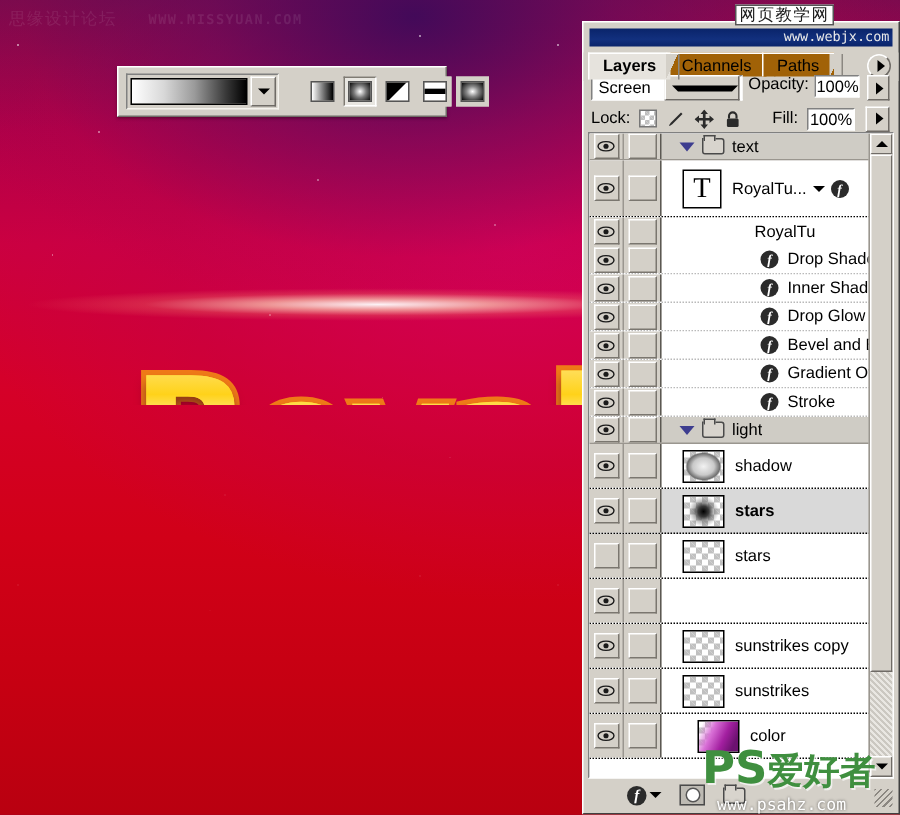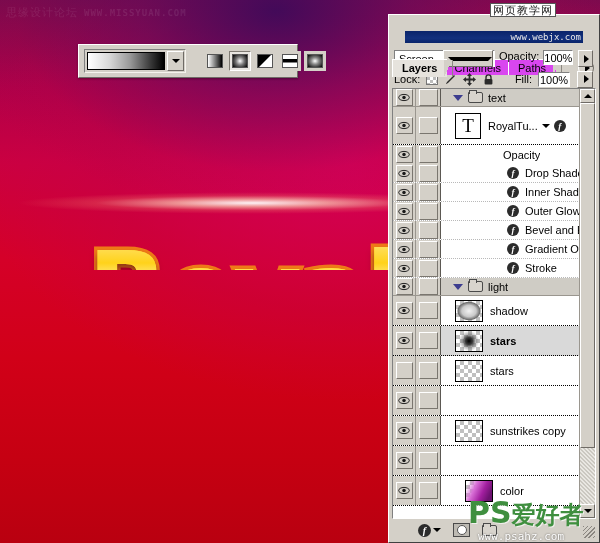--- a/index.html
+++ b/index.html
@@ -60,21 +60,21 @@
     -webkit-background-clip:text;background-clip:text;color:transparent;
   }
   #art-clip{position:absolute;left:0;top:110px;width:388px;height:160px;overflow:hidden;}
 
   
   #wm-top{
     position:absolute;left:6px;top:5px;
     font-size:11px;color:rgba(255,255,255,.085);
     letter-spacing:1px;white-space:nowrap;
   }
-  #wm-top .wm-url{font-family:"DejaVu Sans Mono", monospace;font-size:9px;margin-left:6px;font-weight:bold;}
+  #wm-top .wm-url{font-family:"DejaVu Sans Mono", monospace;font-size:9px;margin-left:21px;font-weight:bold;}
 
   
   #grad-bar{
     position:absolute;left:78px;top:44px;width:220px;height:34px;
     background:#d4d0c8;border:1px solid #fff;border-right-color:#6f6b66;border-bottom-color:#6f6b66;
     box-shadow:0 1px 2px rgba(0,0,0,.35);
     display:flex;align-items:center;padding:0 5px;box-sizing:border-box;
   }
   #grad-preview-wrap{
     display:flex;align-items:center;height:22px;
@@ -107,38 +107,38 @@
 
   
   #palette{
     position:absolute;left:388px;top:14px;width:212px;height:529px;
     background:#d4d0c8;
     border:1px solid #fff;border-right-color:#404040;border-bottom-color:#404040;
     box-sizing:border-box;
     font-size:11px;color:#000;
   }
   #pal-title{
-    height:12px;margin:16px;
+    height:12px;margin:4px;
     background:linear-gradient(180deg,#0a246a 0%,#12307e 60%,#0a246a 100%);
     position:relative;overflow:hidden;
   }
   #pal-title .wm{
     position:absolute;right:2px;top:0;font-family:"DejaVu Sans Mono",monospace;
     font-size:9px;color:#e8e8e8;letter-spacing:0px;line-height:12px;white-space:nowrap;
   }
   #wm-cn{
     position:absolute;left:490px;top:3px;z-index:40;
     font-size:11px;color:#1a1a1a;background:#ffffff;
     padding:0 2px;border:1px solid #555;line-height:12px;letter-spacing:1px;
   }
 
   #tabs{height:19px;display:flex;padding-left:3px;position:relative;background:#d4d0c8;}
   .tab{
     height:16px;line-height:16px;padding:0 10px 0 9px;margin-right:-3px;
-    background:#d946ef;font-size:11px;color:#000;position:relative;
+    background:#a16207;font-size:11px;color:#000;position:relative;
     border-top:1px solid #fff;border-left:1px solid #fff;
     box-sizing:border-box;
   }
   .tab.active{font-weight:bold;height:18px;line-height:17px;background:#e6e3dd;z-index:2;}
   .tab .slant{
     position:absolute;right:-6px;top:0;width:8px;height:100%;
     background:linear-gradient(to bottom right, #d4d0c8 50%, transparent 50%);
     border-right:1px solid #8b8781;
   }
   #tab-arrow{
@@ -427,21 +427,21 @@
                   <ellipse cx="7" cy="5" rx="6.2" ry="3.6" fill="none" stroke="#1a1a1a" stroke-width="1.1"></ellipse>
                   <circle cx="7" cy="5" r="2" fill="#1a1a1a"></circle>
                 </svg>
             </span>
           </div>
           <div class="col-link">
               <span class="linkbox"></span>
             </div>
           <div class="col-body">
             <span class="eff-indent2"></span>
-            <span class="lname">Opacity</span>
+            <span class="lname">RoyalTu</span>
           </div>
         </div>
 
         <div class="lrow eff">
           <div class="col-eye">
               <span class="eyebox">
                 <svg width="12" height="9" viewBox="0 0 14 10">
                   <ellipse cx="7" cy="5" rx="6.2" ry="3.6" fill="none" stroke="#1a1a1a" stroke-width="1.1"></ellipse>
                   <circle cx="7" cy="5" r="2" fill="#1a1a1a"></circle>
                 </svg>
@@ -482,21 +482,21 @@
                   <circle cx="7" cy="5" r="2" fill="#1a1a1a"></circle>
                 </svg>
               </span>
             </div>
           <div class="col-link">
               <span class="linkbox"></span>
             </div>
           <div class="col-body">
             <span class="eff-indent"></span>
             <span class="fx-badge">f</span>
-            <span class="lname">Outer Glow</span>
+            <span class="lname">Drop Glow</span>
           </div>
         </div>
         <div class="lrow eff">
           <div class="col-eye">
               <span class="eyebox">
                 <svg width="12" height="9" viewBox="0 0 14 10">
                   <ellipse cx="7" cy="5" rx="6.2" ry="3.6" fill="none" stroke="#1a1a1a" stroke-width="1.1"></ellipse>
                   <circle cx="7" cy="5" r="2" fill="#1a1a1a"></circle>
                 </svg>
               </span>
@@ -656,20 +656,24 @@
               <span class="eyebox">
                 <svg width="12" height="9" viewBox="0 0 14 10">
                   <ellipse cx="7" cy="5" rx="6.2" ry="3.6" fill="none" stroke="#1a1a1a" stroke-width="1.1"></ellipse>
                   <circle cx="7" cy="5" r="2" fill="#1a1a1a"></circle>
                 </svg>
               </span>
             </div>
           <div class="col-link">
               <span class="linkbox"></span>
             </div>
+          <div class="col-body" style="padding-left:14px">
+            <span class="thumb"></span>
+            <span class="lname">sunstrikes</span>
+          </div>
         </div>
 
         <div class="lrow">
           <div class="col-eye">
               <span class="eyebox">
                 <svg width="12" height="9" viewBox="0 0 14 10">
                   <ellipse cx="7" cy="5" rx="6.2" ry="3.6" fill="none" stroke="#1a1a1a" stroke-width="1.1"></ellipse>
                   <circle cx="7" cy="5" r="2" fill="#1a1a1a"></circle>
                 </svg>
               </span>

